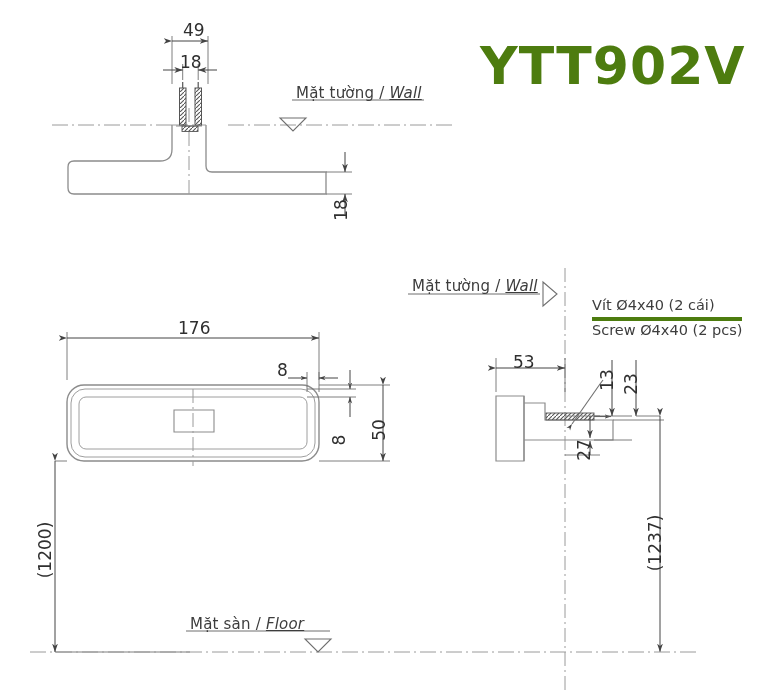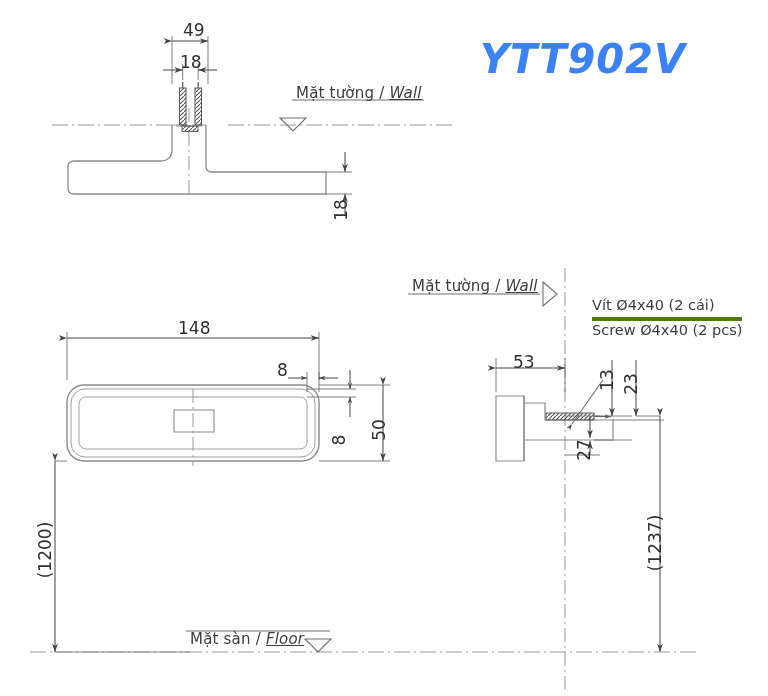--- a/index.html
+++ b/index.html
@@ -3,22 +3,22 @@
 <meta charset="utf-8">
 <style>
   html,body{margin:0;padding:0;background:#fff;}
   body{width:768px;height:696px;position:relative;overflow:hidden;
        font-family:"DejaVu Sans","Liberation Sans",sans-serif;color:#3a3a3a;}
   #sheet{position:absolute;inset:0;width:768px;height:696px;}
   .lbl{position:absolute;white-space:nowrap;font-size:15px;color:#3d3d3d;letter-spacing:.2px;}
   .lbl i{font-style:italic;text-decoration:underline;}
   .dim{position:absolute;white-space:nowrap;font-size:17px;color:#2f2f2f;}
   .dim.v{transform-origin:50% 50%;}
-  .title{position:absolute;font-size:40px;font-weight:bold;font-style:italic;
-         color:#3b82f6;letter-spacing:1px;}
+  .title{position:absolute;font-size:52px;font-weight:bold;
+         color:#4d7c0f;letter-spacing:1px;}
   .callout{position:absolute;font-size:14.5px;color:#3d3d3d;white-space:nowrap;line-height:1.35;}
   .callout .l2{}
   .callout .l1{border-bottom:4px solid #4d7c0f;padding-bottom:1px;}
 </style>
 </head>
 <body>
 
 <svg id="sheet" viewBox="0 0 768 696">
   <defs>
     <marker id="ar" markerWidth="9" markerHeight="8" refX="8.4" refY="4" orient="auto" markerUnits="userSpaceOnUse">
@@ -166,32 +166,32 @@
 <div class="dim v" style="left:330px;top:200px;transform:rotate(-90deg);">18</div>
 
 <div class="lbl" style="left:296px;top:84px;">
   <span>Mặt tường</span><span> / </span><i>Wall</i>
 </div>
 
 <div class="lbl" style="left:412px;top:277px;">
   <span>Mặt tường</span><span> / </span><i>Wall</i>
 </div>
 
-<div class="dim" style="left:178px;top:318px;">148</div>
+<div class="dim" style="left:178px;top:318px;">176</div>
 <div class="dim" style="left:277px;top:360px;">8</div>
 <div class="dim v" style="left:334px;top:430px;transform:rotate(-90deg);">8</div>
 <div class="dim v" style="left:368px;top:420px;transform:rotate(-90deg);">50</div>
 <div class="dim v" style="left:17px;top:540px;transform:rotate(-90deg);">(1200)</div>
 
 <div class="dim" style="left:513px;top:352px;text-align:right;">53</div>
 <div class="dim v" style="left:596px;top:370px;transform:rotate(-90deg);">13</div>
 <div class="dim v" style="left:620px;top:374px;transform:rotate(-90deg);">23</div>
 <div class="dim v" style="left:573px;top:440px;transform:rotate(-90deg);">27</div>
 <div class="dim v" style="left:627px;top:533px;transform:rotate(-90deg);">(1237)</div>
 
 <div class="callout" style="left:592px;top:296px;">
   <div class="l1">Vít Ø4x40 (2 cái)</div>
   <div class="l2">Screw Ø4x40 (2 pcs)</div>
 </div>
 
-<div class="lbl" style="left:190px;top:615px;margin-top:15px;">
+<div class="lbl" style="left:190px;top:615px;">
   <span>Mặt sàn</span><span> / </span><i>Floor</i>
 </div>
 
 </body></html>

